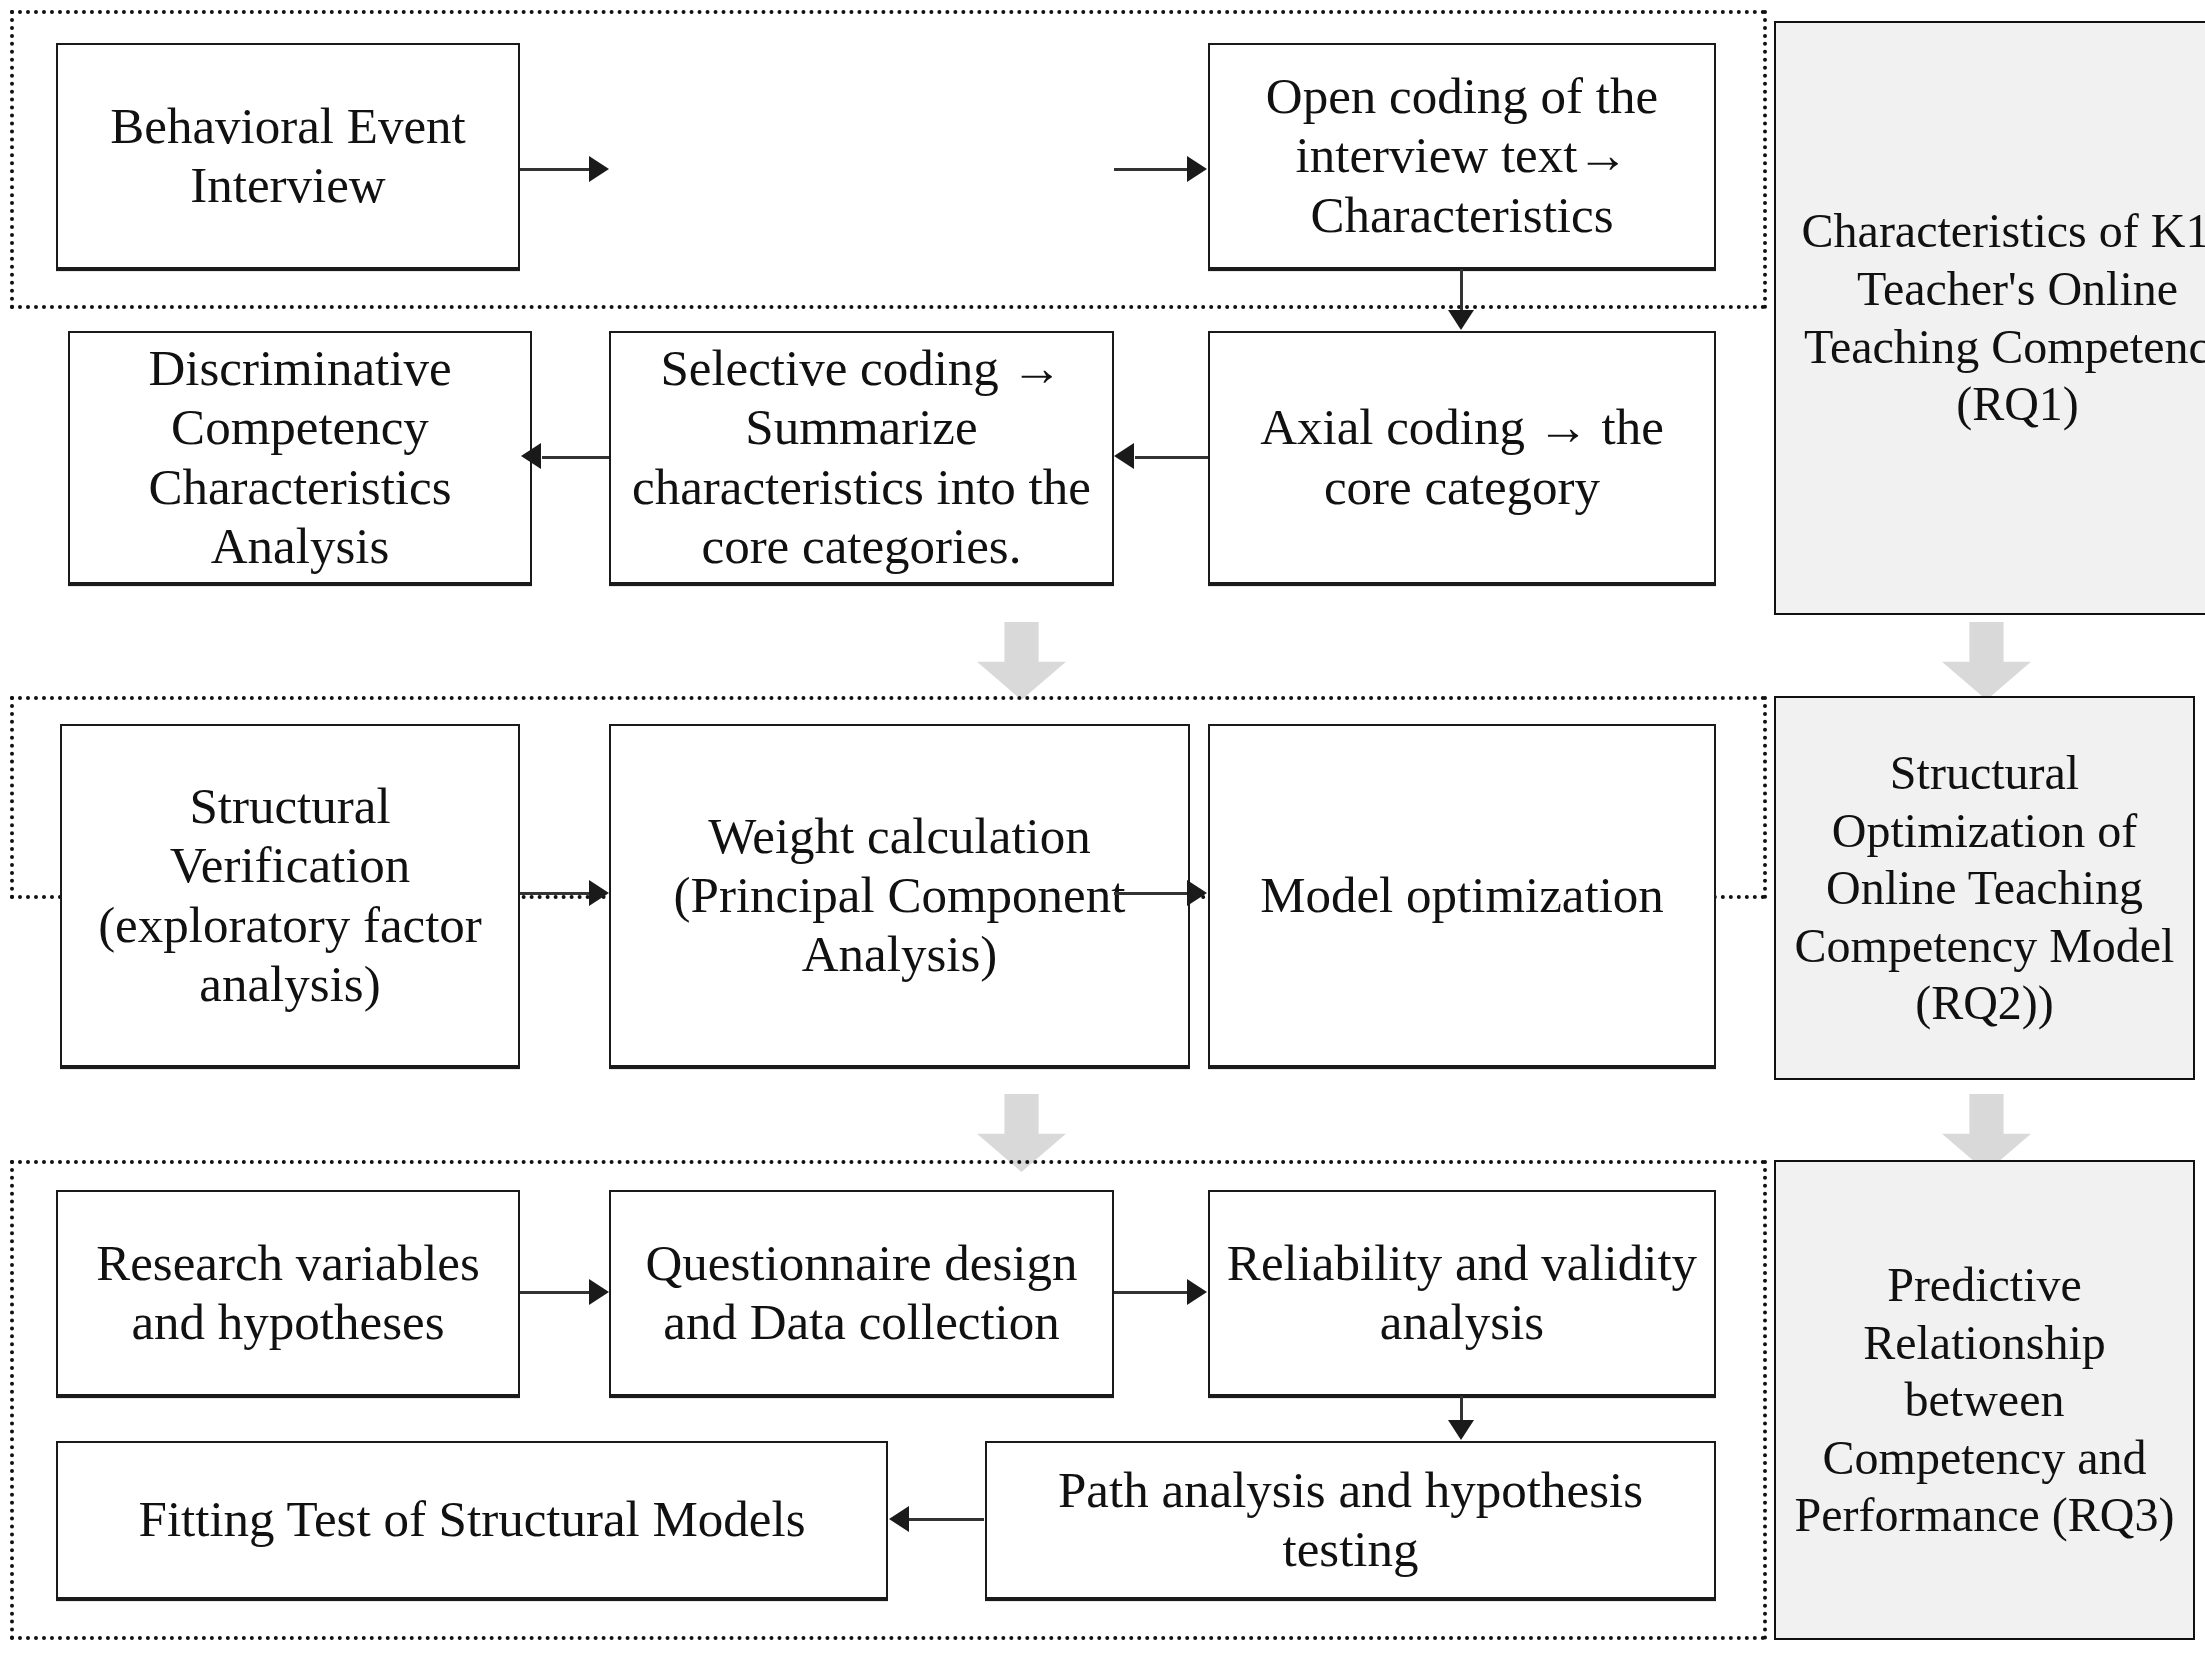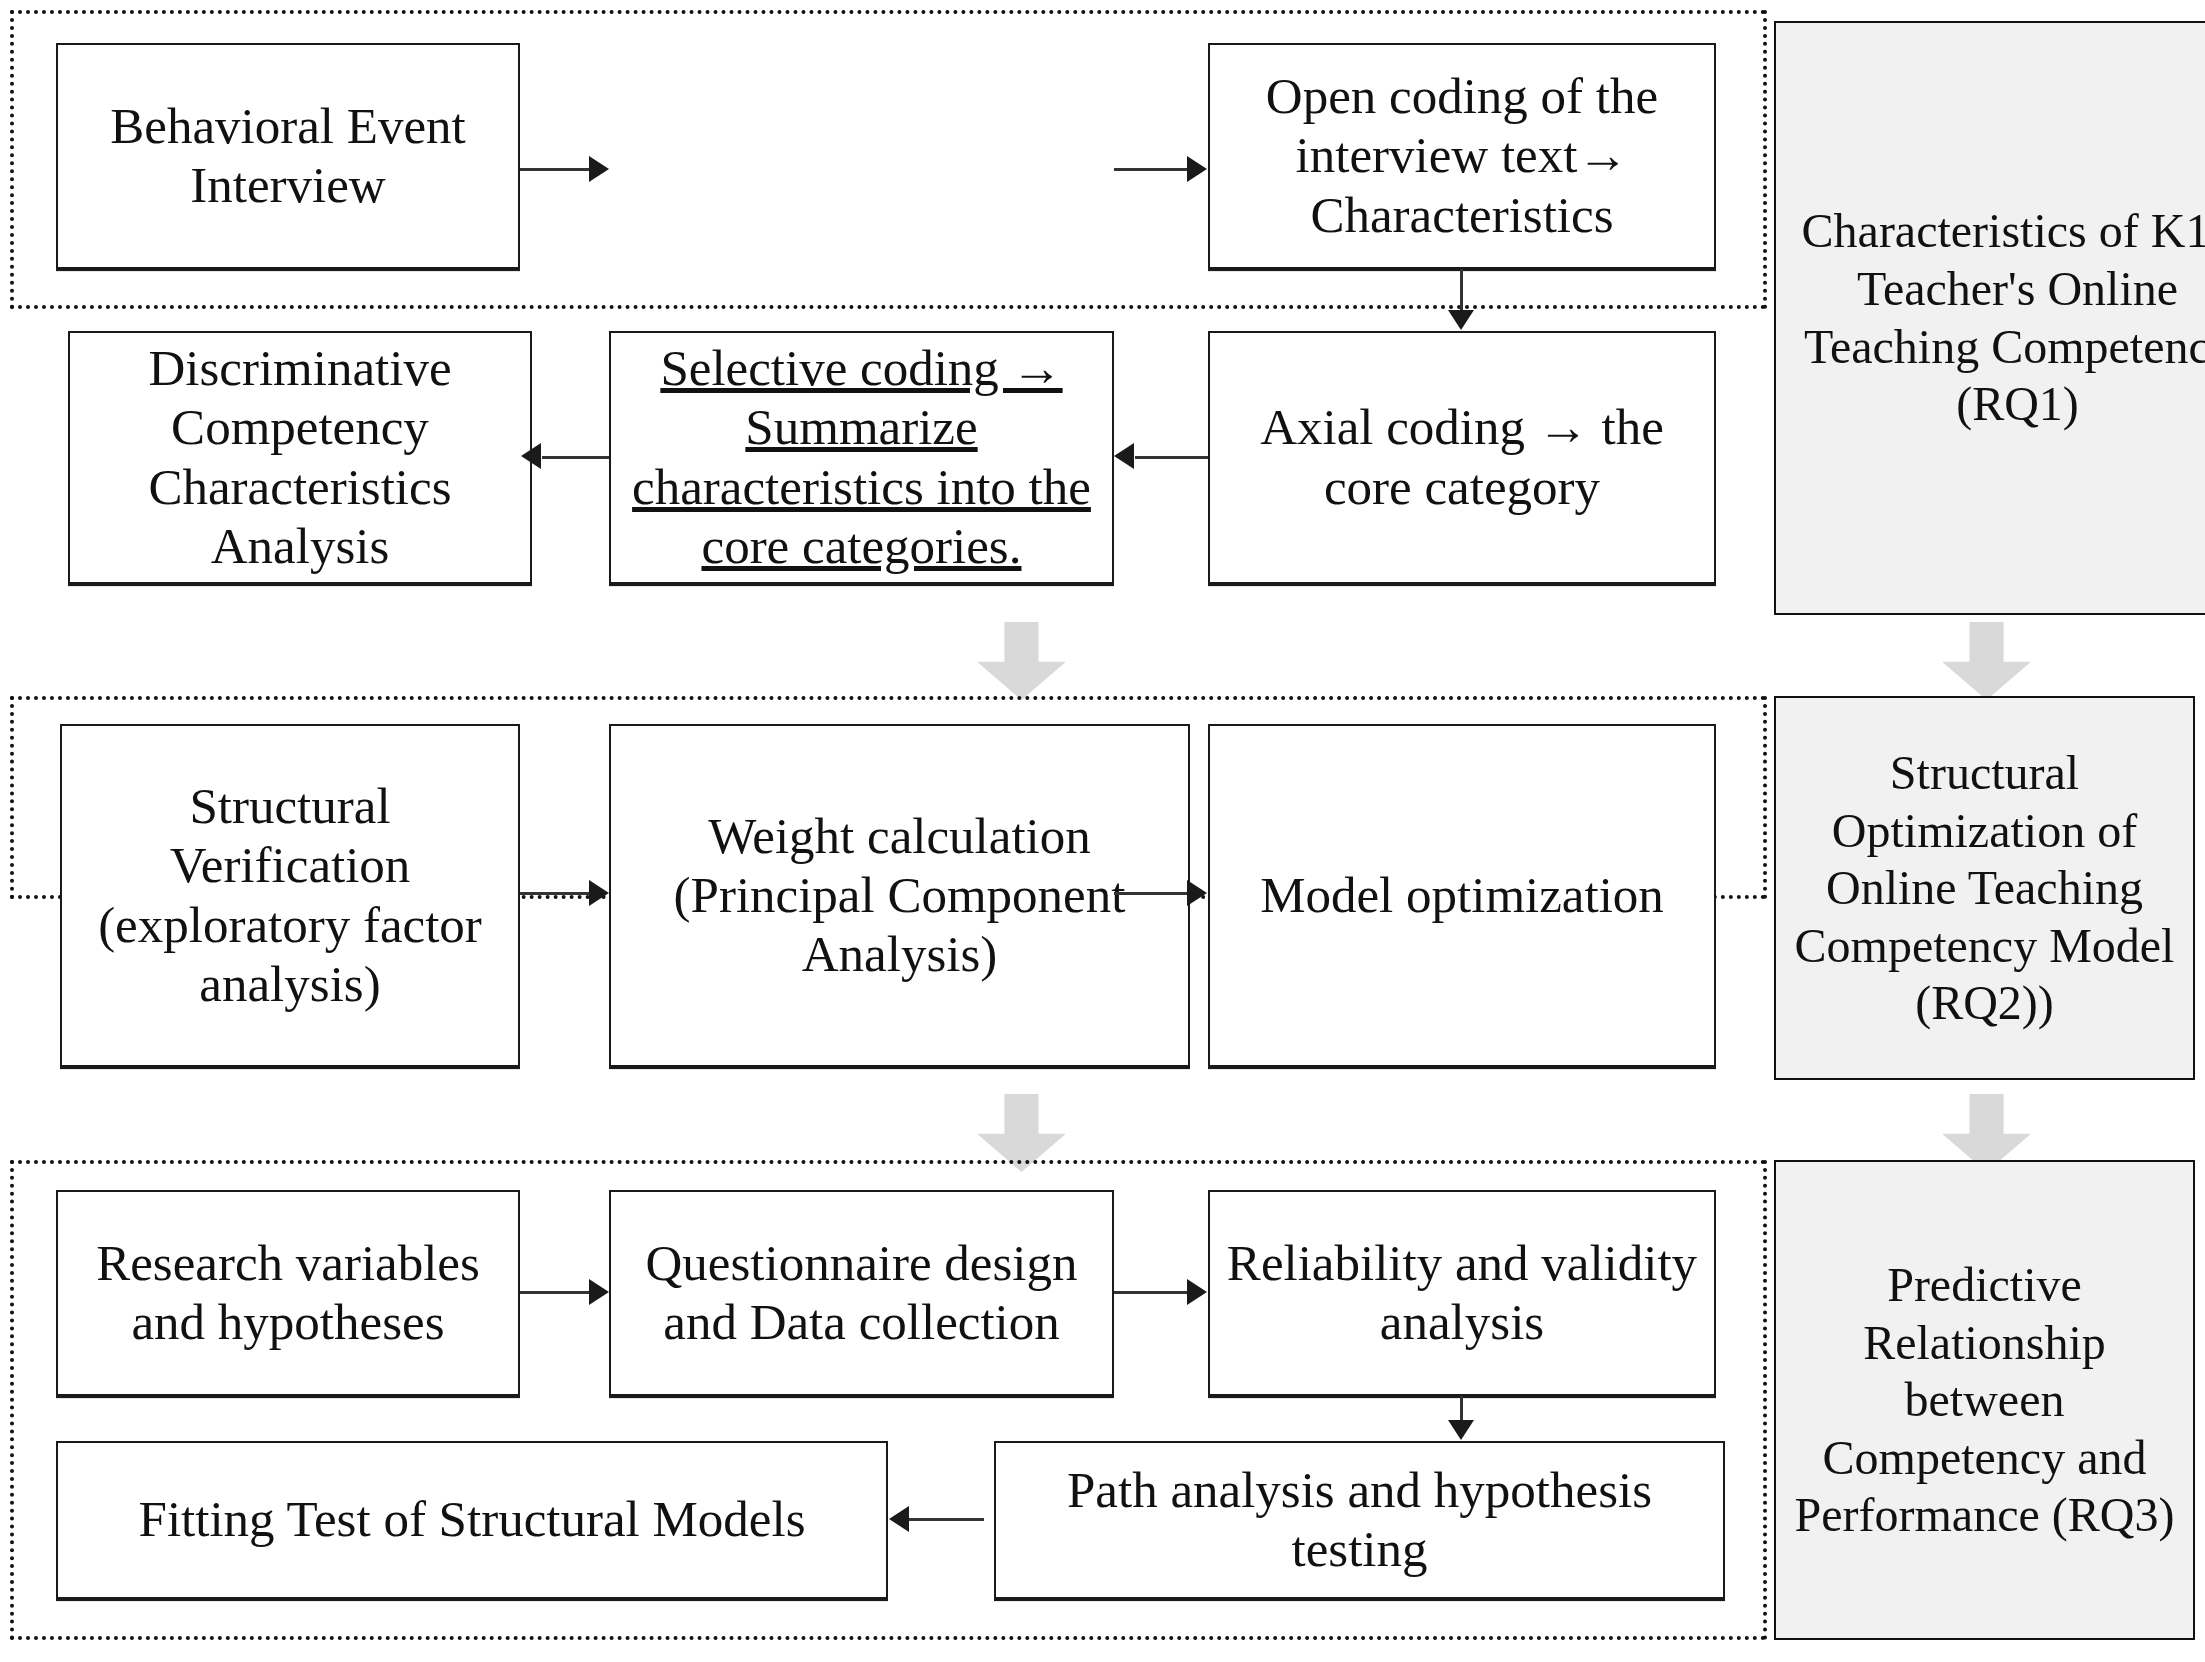--- a/index.html
+++ b/index.html
@@ -91,21 +91,21 @@
 
 
   <div class="pbox t74" style="left:1208px;top:43px;width:508px;height:226px;">
     <span>Open coding of the interview text→ Characteristics</span>
   </div>
 
   <div class="pbox t74" style="left:68px;top:331px;width:464px;height:253px;">
     <span>Discriminative Competency Characteristics Analysis</span>
   </div>
 
-  <div class="pbox t74" style="left:609px;top:331px;width:505px;height:253px;text-decoration:underline;">
+  <div class="pbox t74" style="left:609px;top:331px;width:505px;height:253px;">
     <span>Selective coding → Summarize characteristics into the core categories.</span>
   </div>
 
   <div class="pbox t74" style="left:1208px;top:331px;width:508px;height:253px;">
     <span>Axial coding → the core category</span>
   </div>
 
   <div class="h-line" style="left:520px;top:168px;width:70px;"></div>
   <div class="arrow-r" style="left:589px;top:156px;"></div>
 
@@ -182,21 +182,21 @@
   </div>
 
   <div class="pbox t74" style="left:1208px;top:1190px;width:508px;height:206px;">
     <span>Reliability and validity analysis</span>
   </div>
 
   <div class="pbox t74" style="left:56px;top:1441px;width:832px;height:158px;">
     <span>Fitting Test of Structural Models</span>
   </div>
 
-  <div class="pbox t74" style="left:985px;top:1441px;width:731px;height:158px;margin-left:9px;">
+  <div class="pbox t74" style="left:985px;top:1441px;width:731px;height:158px;">
     <span>Path analysis and hypothesis testing</span>
   </div>
 
   <div class="h-line" style="left:520px;top:1291px;width:70px;"></div>
   <div class="arrow-r" style="left:589px;top:1279px;"></div>
 
   <div class="h-line" style="left:1114px;top:1291px;width:73px;"></div>
   <div class="arrow-r" style="left:1187px;top:1279px;"></div>
 
   <div class="v-line" style="left:1460px;top:1396px;width:3.4px;height:27.4px;"></div>

